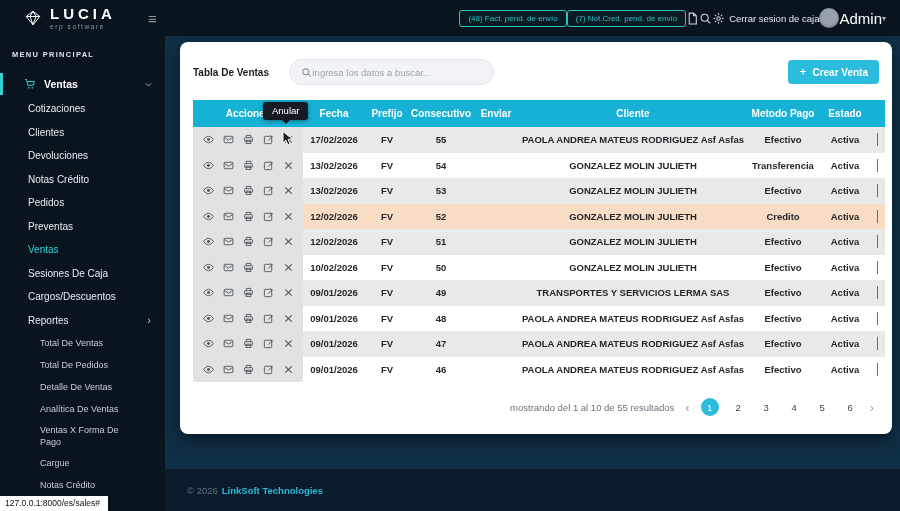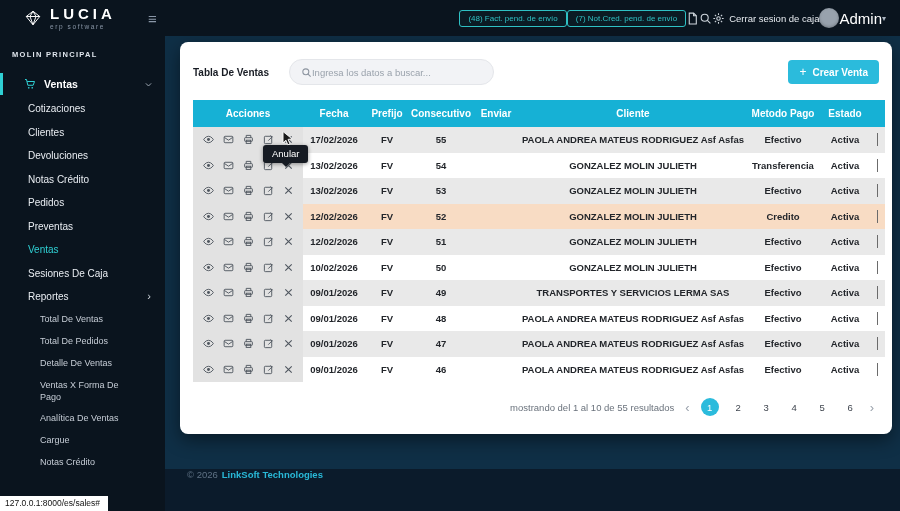--- a/index.html
+++ b/index.html
@@ -39,21 +39,21 @@
   .nav-ico svg { width:12px; height:12px; }
   .nav-chev { margin-left:auto; margin-right:12px; color:#aab4c0; display:inline-flex; width:9px; height:9px; }
   .nav-chev svg { width:9px; height:9px; }
   .lvl1 { height:23.5px; padding-left:28px; color:#e9edf2; font-size:10px; }
   .lvl1.highlight .nav-label { color:#2fd0d4; }
   .nav-chev-r { margin-left:auto; margin-right:14px; color:#cfd6dd; font-size:11px; line-height:1; }
   .lvl2 { min-height:22px; padding:4px 38px 4px 40px; color:#c6cdd6; font-size:9px; line-height:1.35; }
   
   .main { position:absolute; left:165px; top:36px; right:0; bottom:0; background:#0f2f46; }
   .footer { position:absolute; left:0; right:0; bottom:0; height:42px; background:#0b1b2b;
-            display:flex; gap:4px; padding-left:22px; font-size:9.5px; }
+            display:flex; align-items:center; gap:4px; padding-left:22px; font-size:9.5px; }
   .copy { color:#5f7285; }
   .footer-brand { color:#29b9d8; font-weight:bold; cursor:pointer; }
   
   .card { position:absolute; left:15px; top:6px; width:712px; height:392px; background:#fff;
           border-radius:8px; box-shadow:0 6px 18px rgba(0,0,0,.45); overflow:hidden; padding-top:12px; }
   .card-head { display:flex; align-items:center; padding:0 13px; height:36px; }
   .page-title { font-size:10px; font-weight:bold; color:#181c24; }
   .search { margin-left:20px; width:205px; height:26px; background:#f2f3f6; border:1px solid #e4e6ea;
             border-radius:14px; display:flex; align-items:center; padding:0 11px; }
   .search .sico { width:11px; height:11px; color:#8d95a0; display:inline-flex; }
@@ -76,21 +76,21 @@
   .trow.odd { background:#e9e9e9; }
   .trow.even { background:#ffffff; }
   .trow.credit { background:#f8dcc4; }
   .cell-actions { background:#e2e2e2; height:100%; display:flex; align-items:center;
                   justify-content:center; gap:9px; }
   .action-btn { width:11px; height:11px; color:#4e555e; display:inline-flex; cursor:pointer; }
   .action-btn svg { width:11px; height:11px; }
   .cell-extra { display:flex; align-items:center; justify-content:flex-start; height:100%; }
   .vbar { display:block; width:1px; height:13px; background:#6b6b6b; margin-left:6px; }
   .tooltip { position:absolute; top:2px; left:70px; background:#161b23; color:#fff; font-size:9.5px;
-             padding:3px 9px 4px; border-radius:3px; z-index:4; box-shadow:0 1px 4px rgba(0,0,0,.4);margin-top:43px; }
+             padding:3px 9px 4px; border-radius:3px; z-index:4; box-shadow:0 1px 4px rgba(0,0,0,.4); }
   .tooltip::after { content:""; position:absolute; top:100%; left:50%; margin-left:-4px;
                     border:4px solid transparent; border-top-color:#161b23; }
   .cursor { position:absolute; left:88px; top:30px; width:13px; height:17px; z-index:5; }
   .cursor svg { width:13px; height:17px; }
   
   .pagination { display:flex; align-items:center; justify-content:flex-end; gap:11px;
                 padding:16px 18px 0 16px; font-size:9.5px; color:#4a515b; }
   .summary { color:#6a727c; }
   .pchev { color:#9aa2ac; font-size:13px; line-height:1; cursor:pointer; }
   .pages { display:inline-flex; gap:11px; align-items:center; }
@@ -141,21 +141,21 @@
           </svg>
       </span>
       <div class="close-session">Cerrar sesion de caja</div>
       <div class="avatar"></div>
       <div class="user-name">Admin</div>
       <div class="caret">▾</div>
     </div>
   </header>
 
   <aside class="sidebar">
-    <div class="menu-title">MOLIN PRINCIPAL</div>
+    <div class="menu-title">MENU PRINCIPAL</div>
     <nav id="sidebar-nav">
         <div class="nav-item lvl0">
           <span class="nav-accent"></span>
           <span class="nav-ico">
             <svg viewBox="0 0 24 24">
               <path d="M2 3h3l2.6 11.5h10.8L21 7H6.2" fill="none" stroke="currentColor" stroke-width="2"></path>
               <circle cx="9.5" cy="19.5" r="1.7" fill="currentColor"></circle>
               <circle cx="16.5" cy="19.5" r="1.7" fill="currentColor"></circle>
             </svg>
           </span>
@@ -184,37 +184,40 @@
         <div class="nav-item lvl1">
           <span class="nav-label">Preventas</span>
         </div>
         <div class="nav-item lvl1 highlight">
           <span class="nav-label">Ventas</span>
         </div>
         <div class="nav-item lvl1">
           <span class="nav-label">Sesiones De Caja</span>
         </div>
         <div class="nav-item lvl1">
+          <span class="nav-label">Cargos/Descuentos</span>
+        </div>
+        <div class="nav-item lvl1">
           <span class="nav-label">Reportes</span>
           <span class="nav-chev-r">›</span>
         </div>
         <div class="nav-item lvl2">
           <span class="nav-label">Total De Ventas</span>
         </div>
         <div class="nav-item lvl2">
           <span class="nav-label">Total De Pedidos</span>
         </div>
         <div class="nav-item lvl2">
           <span class="nav-label">Detalle De Ventas</span>
         </div>
         <div class="nav-item lvl2">
+          <span class="nav-label">Analítica De Ventas</span>
+        </div>
+        <div class="nav-item lvl2">
           <span class="nav-label">Ventas X Forma De Pago</span>
-        </div>
-        <div class="nav-item lvl2">
-          <span class="nav-label">Analítica De Ventas</span>
         </div>
         <div class="nav-item lvl2">
           <span class="nav-label">Cargue</span>
         </div>
         <div class="nav-item lvl2">
           <span class="nav-label">Notas Crédito</span>
         </div>
       </nav>
   </aside>
 

